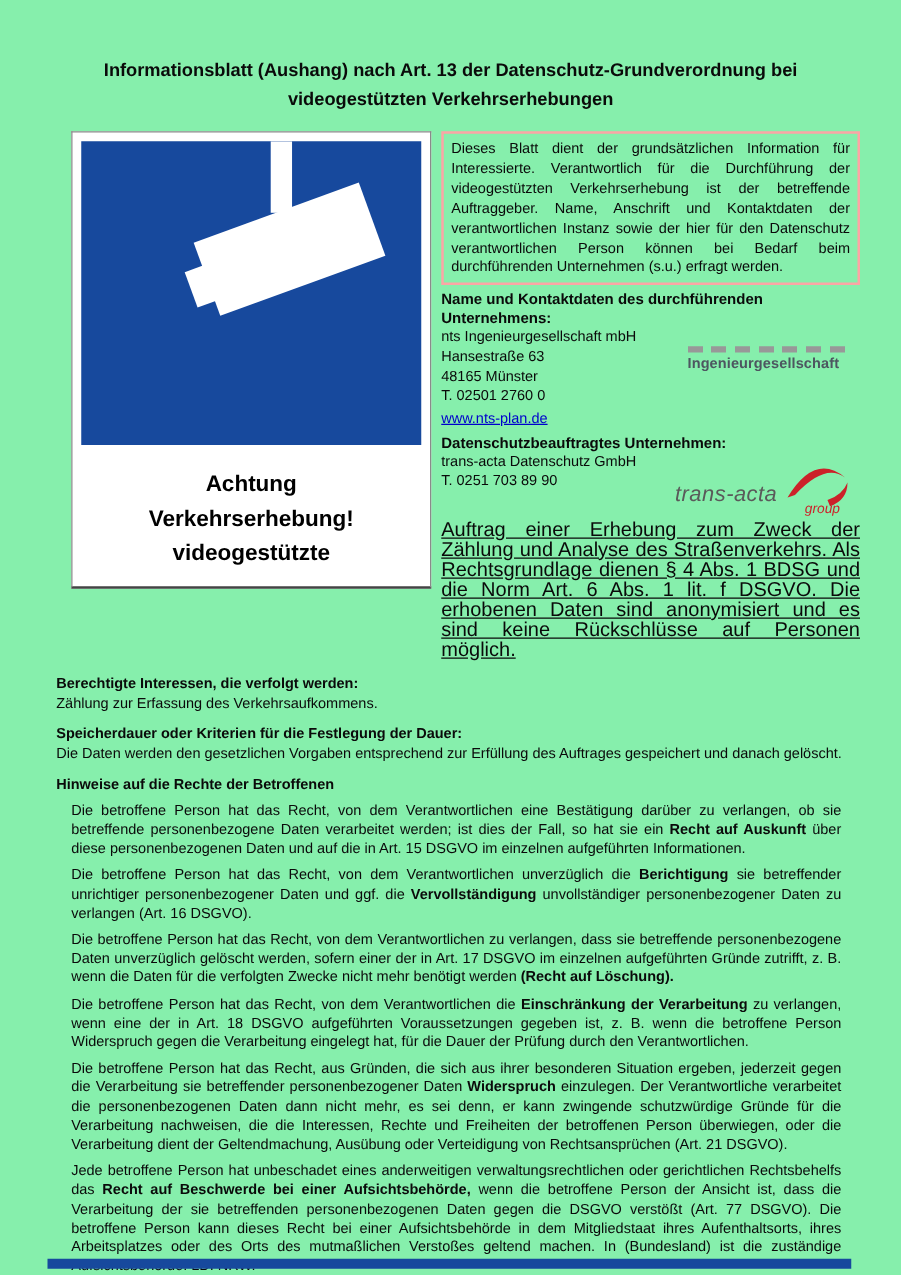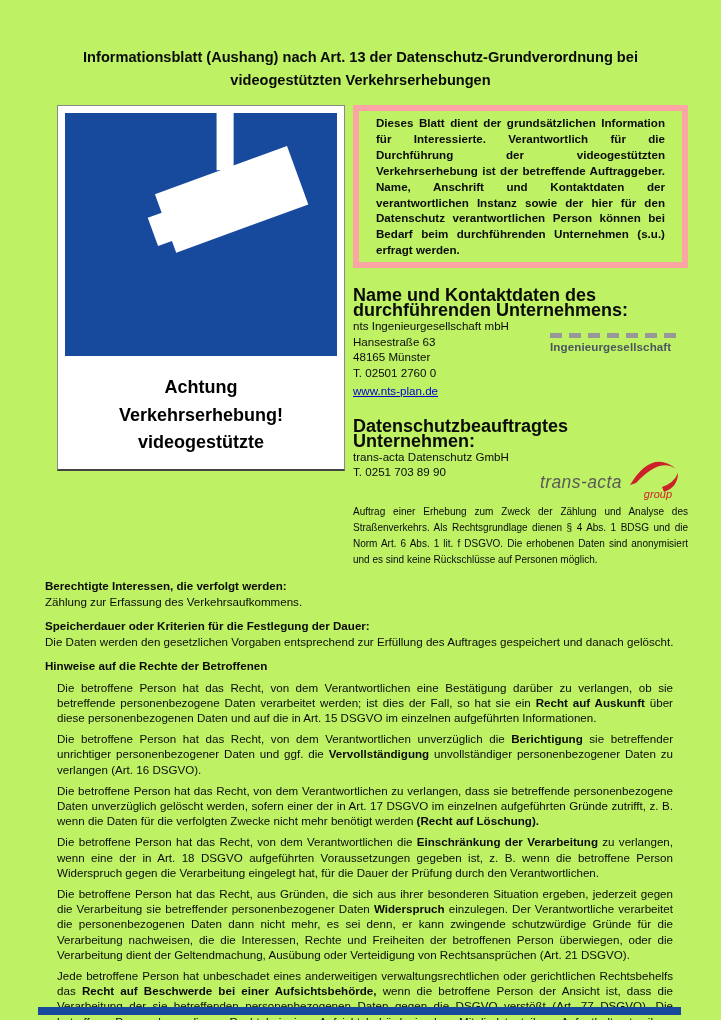--- a/index.html
+++ b/index.html
@@ -1,51 +1,51 @@
 <!DOCTYPE html>
 <html style="--sign_blue: #17499d; --link_blue: #0000cc; --nts_navy: #233a8c; --logo_gray: #4d5660; --dash_gray: #989898; --ta_gray: #5a5a5a; --ta_red: #cc2129;"><head>
 <meta charset="utf-8">
 <style>
   html,body{margin:0;padding:0;background:#ffffff;}
   .page{
-    position:relative;width:721px;height:1020px;margin:0 auto;background:#bef264;
+    position:relative;width:721px;height:1020px;margin:0 auto;background:#86efac;
     font-family:"Liberation Sans",sans-serif;color:#0a0a0a;overflow:hidden;box-sizing:border-box;
   }
   .doc-title{padding-top:46px;text-align:center;font-size:14.6px;font-weight:700;line-height:23px;}
   .top-row{display:flex;align-items:flex-start;gap:8px;margin:13px 33px 0 57px;}
 
   
   .sign{flex:0 0 auto;width:288px;box-sizing:border-box;border:1px solid #8a8a8a;border-bottom:2px solid #444;
         padding:7px 7px 12px;background:#fff;}
   .sign-blue{height:243px;background:var(--sign_blue,#17499d);}
   .sign-blue svg{display:block;width:100%;height:100%;}
   .sign-cap{margin-top:18px;text-align:center;font-weight:700;font-size:18px;line-height:27.5px;color:#000;}
 
   
   .rc{flex:1;min-width:0;}
-  .infobox{border:6px solid #fca5a5;padding:4px 17px;font-weight:700;font-size:11.6px;line-height:15.9px;text-align:justify;}
-  .h{font-weight:700;font-size:18px;line-height:15px;margin-top:20px;}
+  .infobox{border:2px solid #fca5a5;padding:4px 6px;font-weight:400;font-size:11.6px;line-height:15.9px;text-align:justify;}
+  .h{font-weight:700;font-size:12px;line-height:15px;margin-top:4px;}
   .line{font-size:11.6px;line-height:15.6px;}
   .contact-row{display:flex;justify-content:space-between;align-items:flex-start;}
   a.weblink{color:var(--link_blue,#0000cc);text-decoration:underline;font-size:11.6px;line-height:15.6px;cursor:pointer;}
 
   .nts-logo{width:128px;margin-top:12px;margin-right:10px;}
   .nts-word{font-size:38px;font-weight:700;letter-spacing:-1px;line-height:33px;text-align:right;
             color:var(--nts_navy,#233a8c);padding-right:6px;}
   .nts-dash{height:5px;margin-top:3px;
             background:repeating-linear-gradient(90deg,var(--dash_gray,#989898) 0 12px,transparent 12px 19px);}
   .nts-sub{margin-top:2px;font-size:11.6px;font-weight:700;color:var(--logo_gray,#4d5660);letter-spacing:.1px;}
 
   .ta-logo{position:relative;width:152px;height:46px;margin-top:8px;}
   .ta-word{position:absolute;left:4px;top:15px;font-style:italic;font-size:17.5px;letter-spacing:.4px;
            color:var(--ta_gray,#5a5a5a);}
   .ta-swoosh{position:absolute;right:8px;top:-2px;}
   .ta-group{position:absolute;right:16px;top:31px;font-style:italic;font-size:11px;color:var(--ta_red,#cc2129);}
 
-  .just{font-size:10px;line-height:16px;text-align:justify;margin-top:1px;}
+  .just{font-size:16px;line-height:16px;text-align:justify;margin-top:1px;text-decoration:underline;}
 
   
   .bodytxt{margin:10px 36px 0 45px;}
   .bodytxt .h2{font-weight:700;font-size:11.6px;line-height:15.2px;margin-top:9px;}
   .bodytxt p{font-size:11.6px;line-height:15.2px;text-align:justify;margin:1px 0 0;}
   #rights-paragraphs p{margin:6px 12px 0;}
   .footer-bar{position:absolute;left:38px;right:40px;bottom:5px;height:8px;background:var(--sign_blue,#17499d);}
   b{font-weight:700;}
 </style>
 </head>

